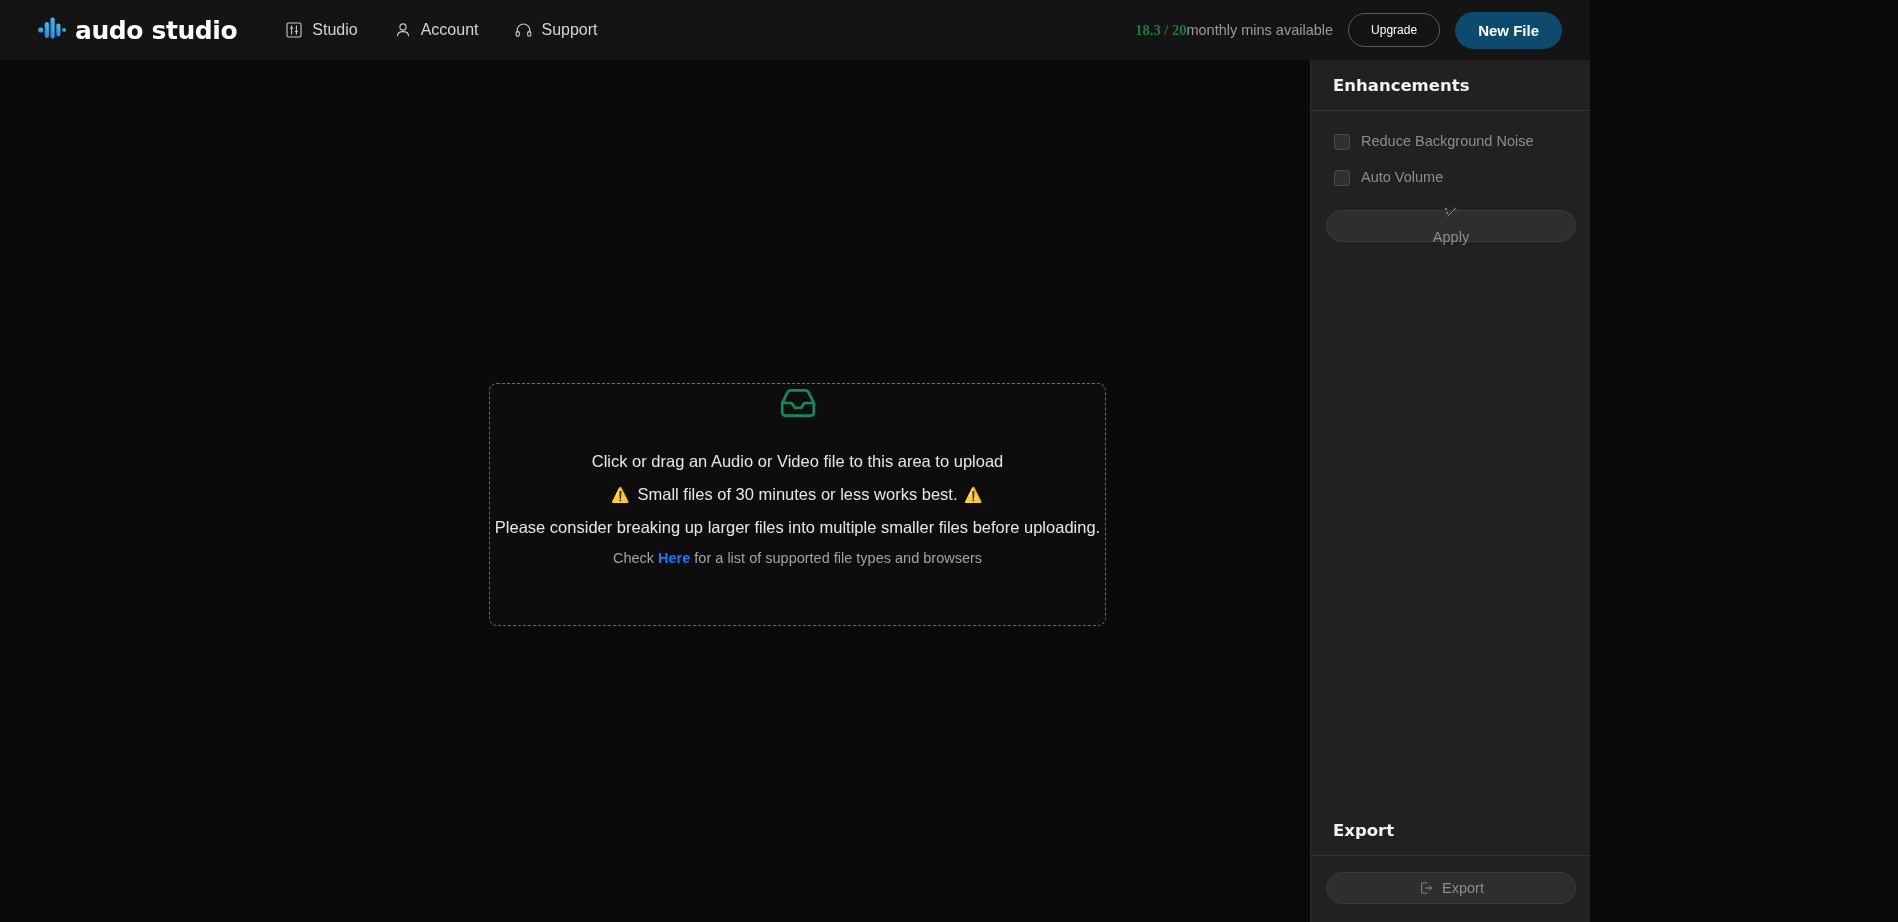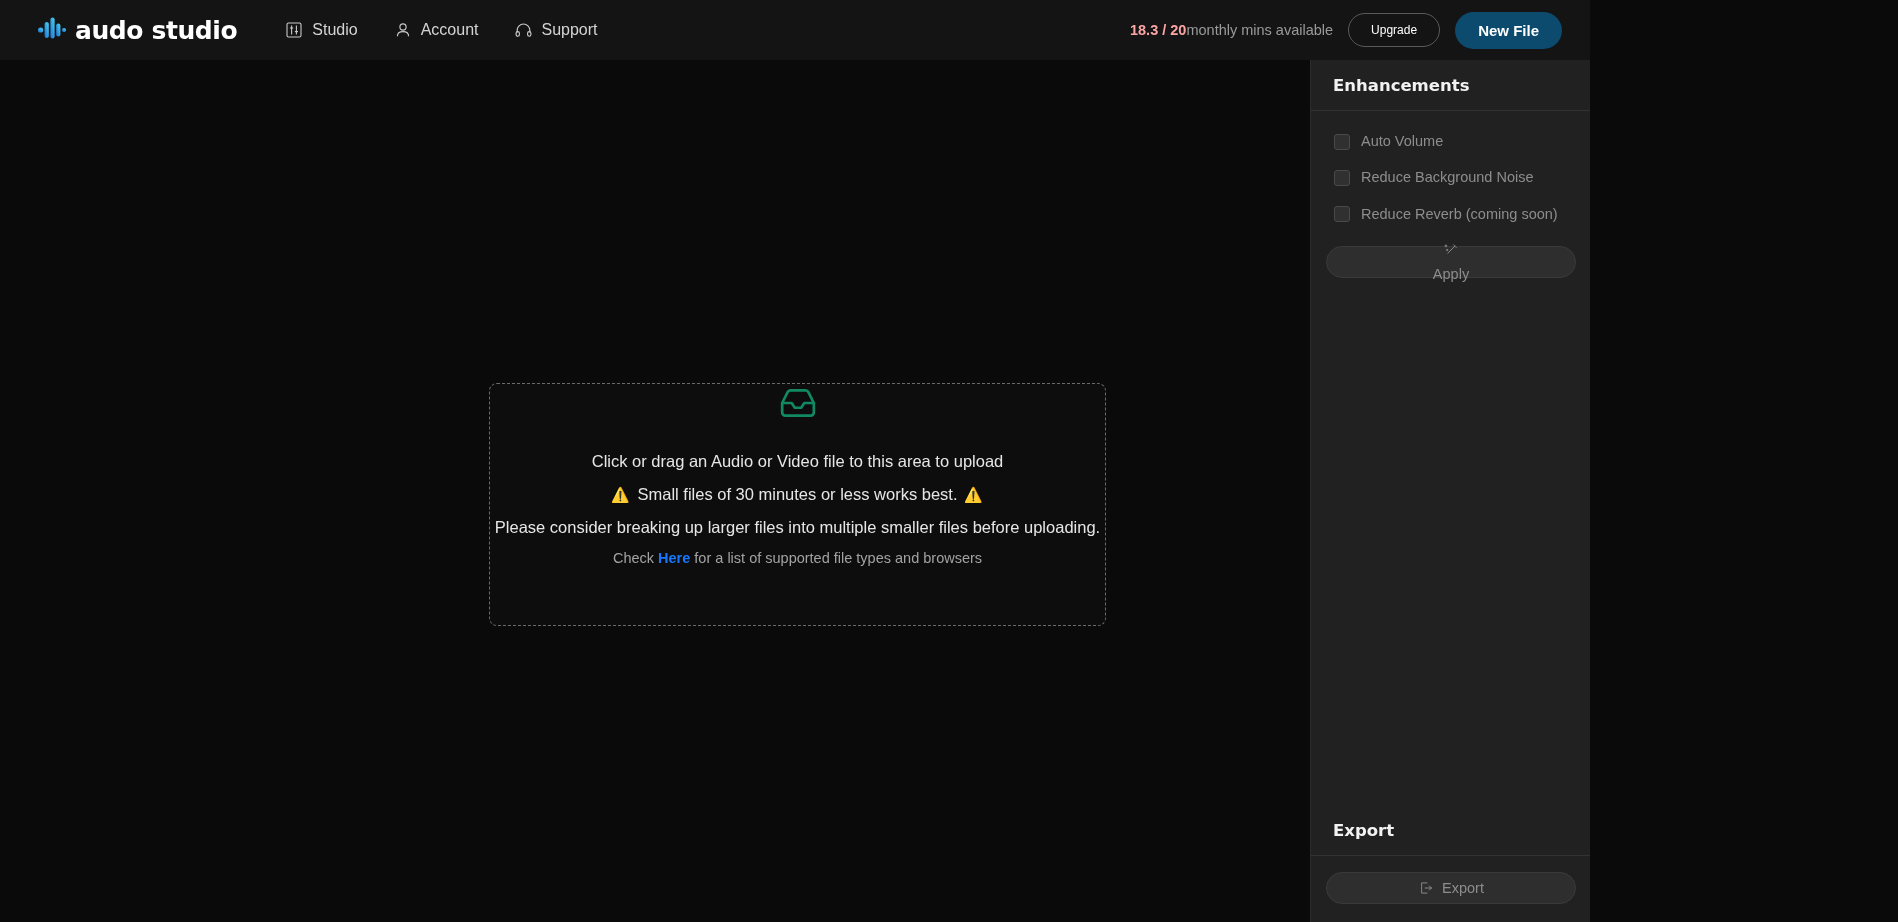--- a/index.html
+++ b/index.html
@@ -80,22 +80,23 @@
     align-items: center;
     gap: 15px;
   }
 
   .mins-text {
     font-size: 14.5px;
     color: #9a9a9a;
     white-space: nowrap;
   }
   .mins-strong {
-    color: #fca5a5;
+    color: #15803d;
     font-weight: 700;
+    font-family: Liberation Serif, serif;
   }
 
   .btn-upgrade {
     border: 1px solid #5a5a5a;
     background: transparent;
     color: #ffffff;
     font-size: 12px;
     border-radius: 20px;
     padding: 9px 22px;
     cursor: pointer;
@@ -393,32 +394,28 @@
     <div class="panel">
 
       <div class="panel-header">
         <div class="panel-title">Enhancements</div>
       </div>
 
       <div class="panel-body">
 
         <div class="check-row">
           <span class="checkbox"></span>
+          <span class="check-label">Reduce Background Noise</span>
+        </div>
+
+        <div class="check-row">
+          <span class="checkbox"></span>
           <span class="check-label">Auto Volume</span>
         </div>
 
-        <div class="check-row">
-          <span class="checkbox"></span>
-          <span class="check-label">Reduce Background Noise</span>
-        </div>
-
-        <div class="check-row">
-          <span class="checkbox"></span>
-          <span class="check-label">Reduce Reverb (coming soon)</span>
-        </div>
 
         <button class="btn-apply">
           <span class="icon-inline">
             <svg width="14" height="14" viewBox="0 0 16 16" fill="none" stroke="currentColor" stroke-width="1.1" stroke-linecap="round">
               <line x1="4.4" y1="11.6" x2="12.6" y2="3.4"></line>
               <path d="M10.8 2.0l1.0 1.0M13.0 4.2l1.0 1.0"></path>
               <path d="M2.2 2.2l0 2.2M1.1 3.3l2.2 0"></path>
               <path d="M3.6 7.2l0 1.6M2.8 8.0l1.6 0"></path>
             </svg>
           </span>

